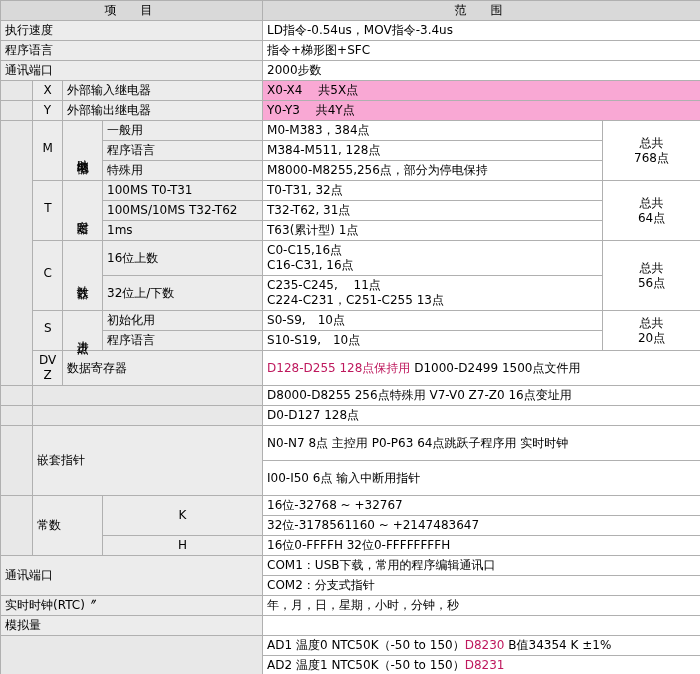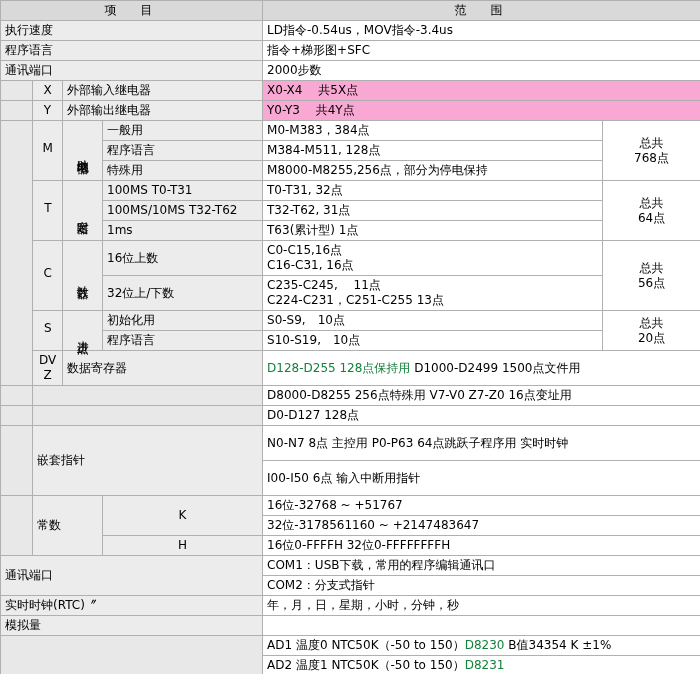--- a/index.html
+++ b/index.html
@@ -58,21 +58,21 @@
     text-orientation: upright;
     letter-spacing: 1px;
     display: inline-block;
     line-height: 1.05;
     font-size: 12px;
   }
   td.yellow {
     background: #f9a8d4;
   }
   .red {
-    color: #15803d;
+    color: #be185d;
   }
   td.total {
     text-align: center;
     background: #ffffff;
     font-size: 12px;
     line-height: 1.45;
   }
   td.tall {
     height: 30px;
   }
@@ -211,21 +211,21 @@
     <td colspan="2" class="tall">N0-N7 8点 主控用 P0-P63 64点跳跃子程序用 实时时钟</td>
   </tr>
   <tr>
     <td colspan="2" class="tall">I00-I50 6点 输入中断用指针</td>
   </tr>
 
   <tr>
     <td class="gray" rowspan="3"></td>
     <td class="lbl" colspan="2" rowspan="3">常数</td>
     <td class="lbl ctr" colspan="2" rowspan="2">K</td>
-    <td colspan="2">16位-32768 ~ +51767</td>
+    <td colspan="2">16位-32768 ~ +32767</td>
   </tr>
   <tr>
     <td colspan="2">32位-3178561160 ~ +2147483647</td>
   </tr>
   <tr>
     <td class="lbl ctr" colspan="2">H</td>
     <td colspan="2">16位0-FFFFH 32位0-FFFFFFFFH</td>
   </tr>
 
   <tr>

